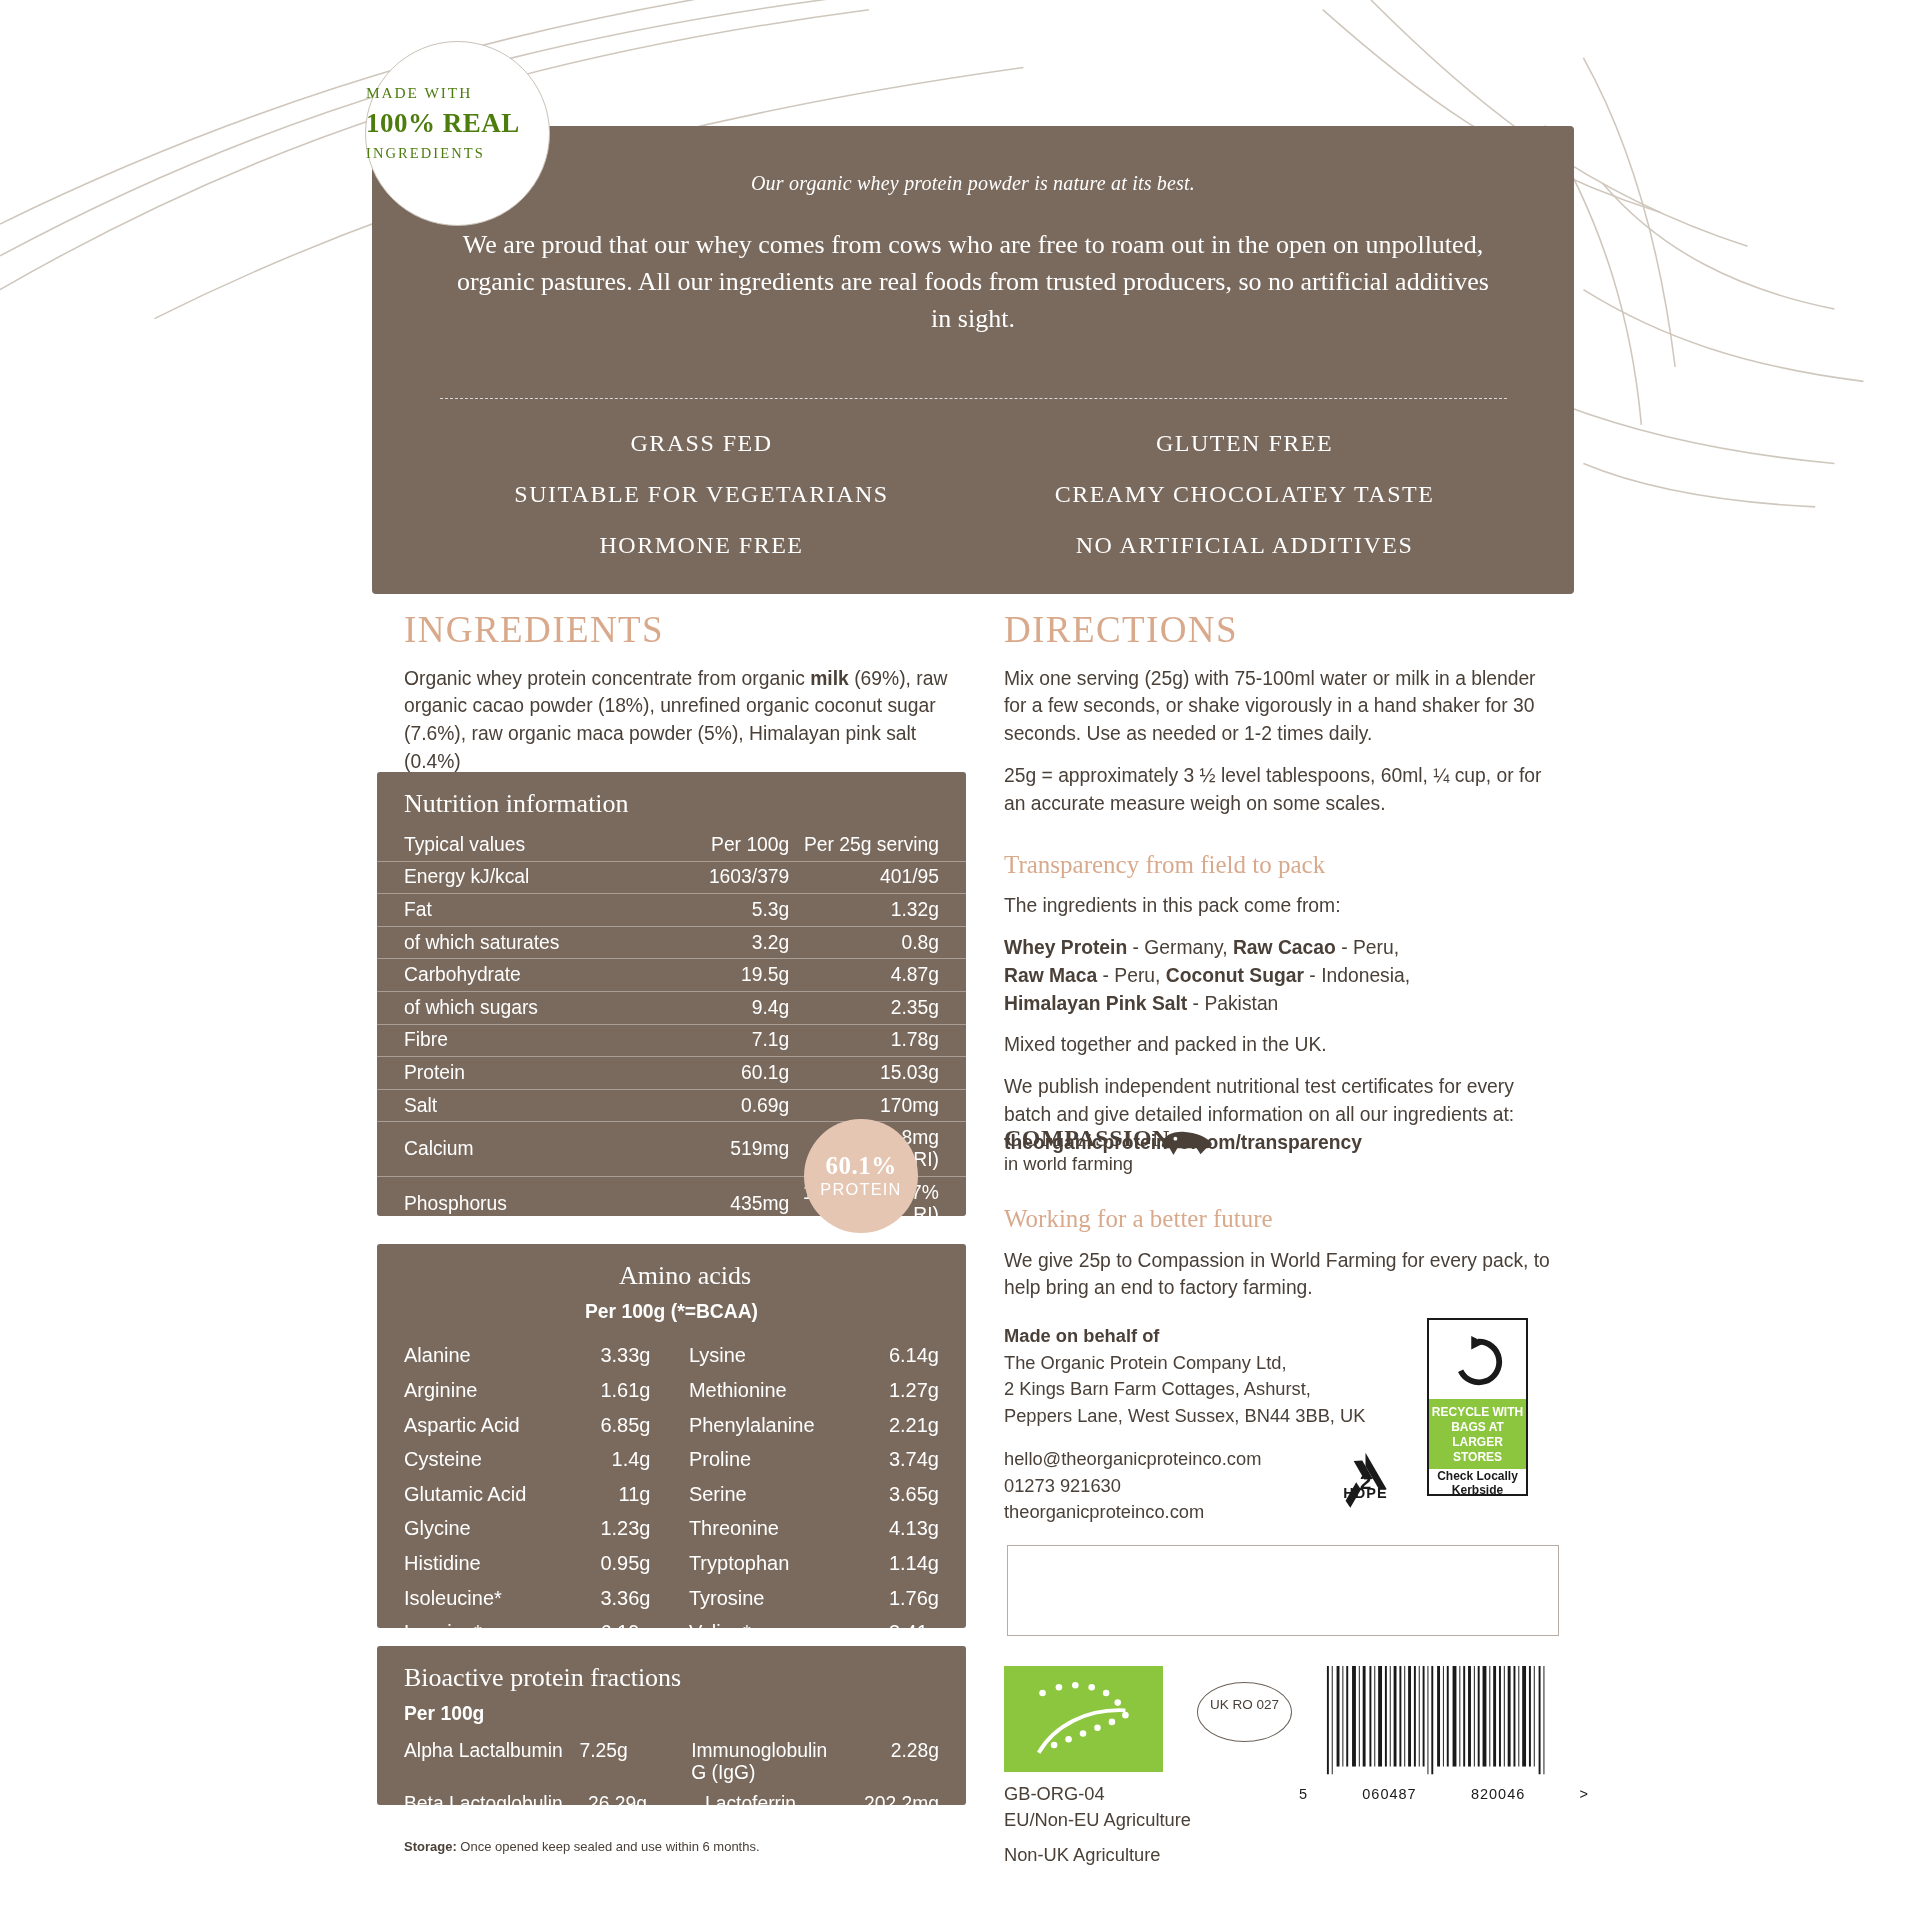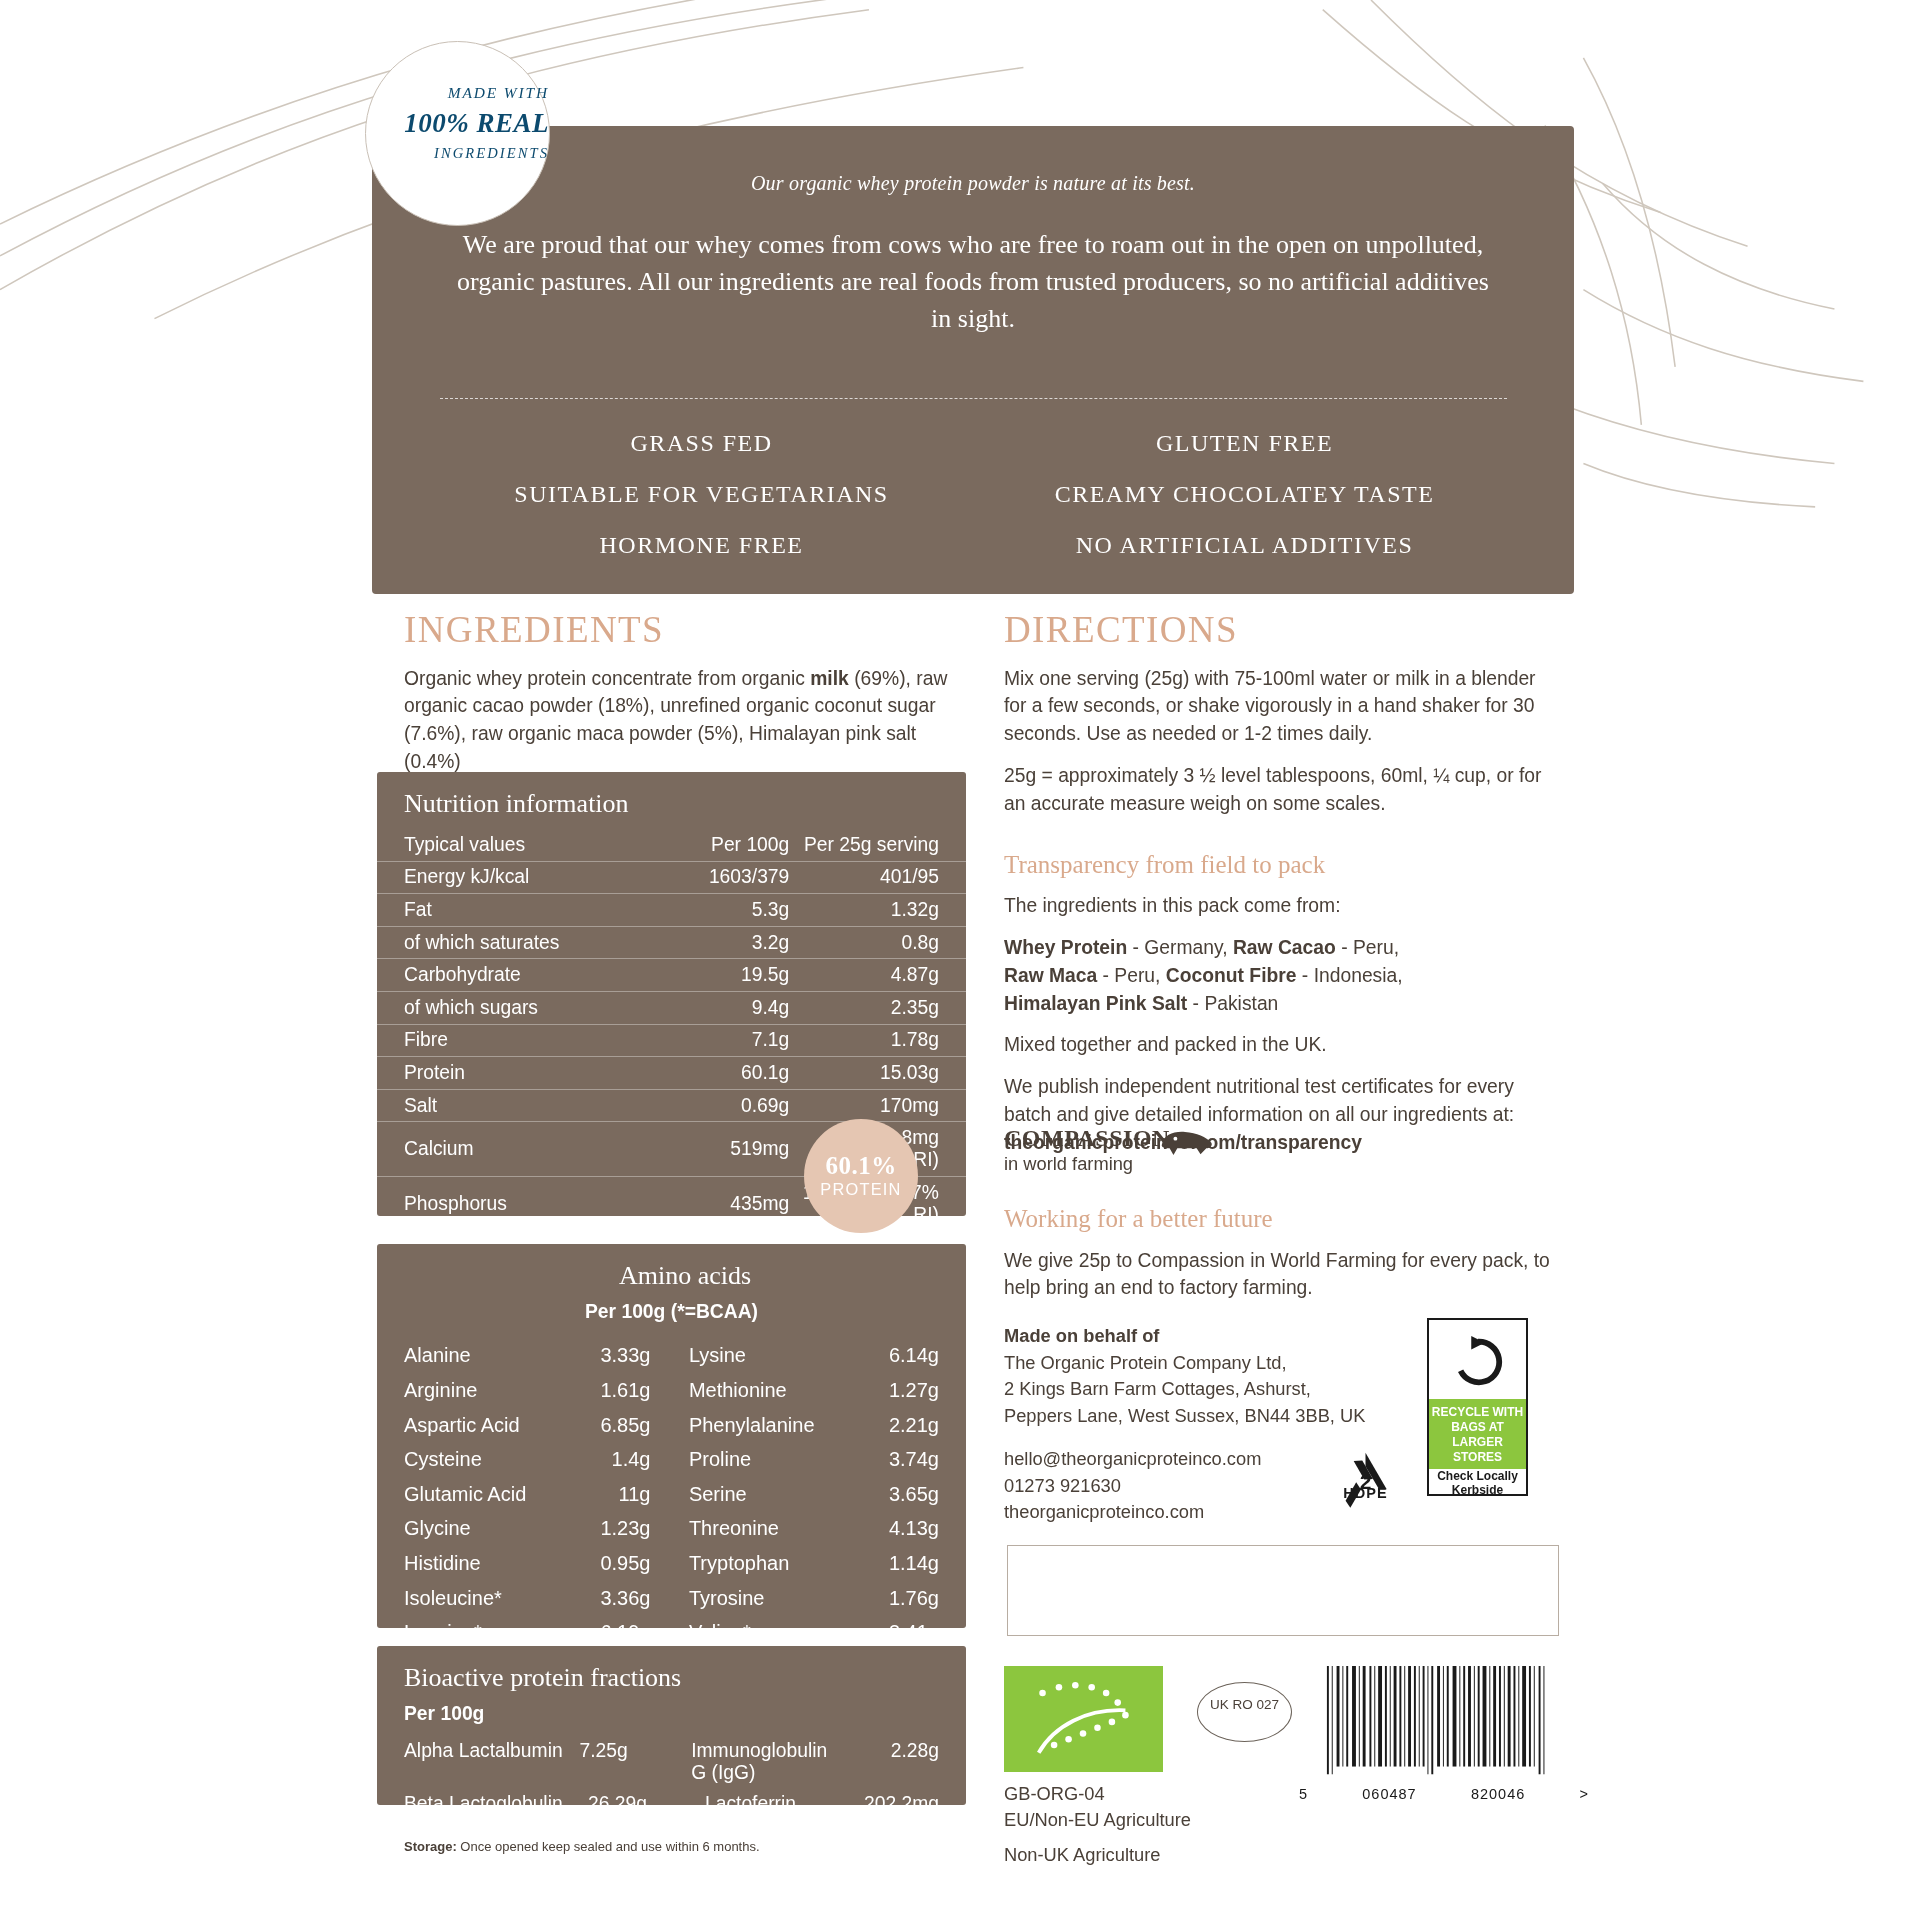--- a/index.html
+++ b/index.html
@@ -81,24 +81,23 @@
   .hero-col div { margin-bottom: 24px; }
 
   
   .badge {
     position: absolute;
     left: 365px; top: 41px;
     width: 183px; height: 183px;
     border-radius: 50%;
     background: #ffffff;
     border: 1.9px solid #c9c0b6;
-    color: #0c4a6e;
-    text-align: right;
+    color: #4d7c0f;
+    text-align: left;
     z-index: 5;
-    font-style: italic;
   }
   .badge .l1 {
     margin-top: 42px;
     font-size: 15.4px;
     letter-spacing: 1.9px;
     font-family: "Liberation Serif", serif;
   }
   .badge .l2 {
     margin-top: 5.8px;
     font-size: 27px;
@@ -589,21 +588,21 @@
 
   <div class="col-right">
     <div class="sec-head">DIRECTIONS</div>
     <div class="para">Mix one serving (25g) with 75-100ml water or milk in a blender for a few seconds, or shake vigorously in a hand shaker for 30 seconds. Use as needed or 1-2 times daily.</div>
     <div class="para">25g = approximately 3 ½ level tablespoons, 60ml, ¼ cup, or for an accurate measure weigh on some scales.</div>
 
     <div class="sub-head" style="margin-top:33px;">Transparency from field to pack</div>
     <div class="para">The ingredients in this pack come from:</div>
     <div class="para">
       <b>Whey Protein</b> - Germany, <b>Raw Cacao</b> - Peru,<br>
-      <b>Raw Maca</b> - Peru, <b>Coconut Fibre</b> - Indonesia,<br>
+      <b>Raw Maca</b> - Peru, <b>Coconut Sugar</b> - Indonesia,<br>
       <b>Himalayan Pink Salt</b> - Pakistan
     </div>
     <div class="para">Mixed together and packed in the UK.</div>
     <div class="para">
       <span>We publish independent nutritional test certificates for every batch and give detailed information on all our ingredients at: </span><b class="link">theorganicproteinco.com/transparency</b>
     </div>
   </div>
 
   <div class="cwf">
     <div class="c1">COMPASSION</div>

